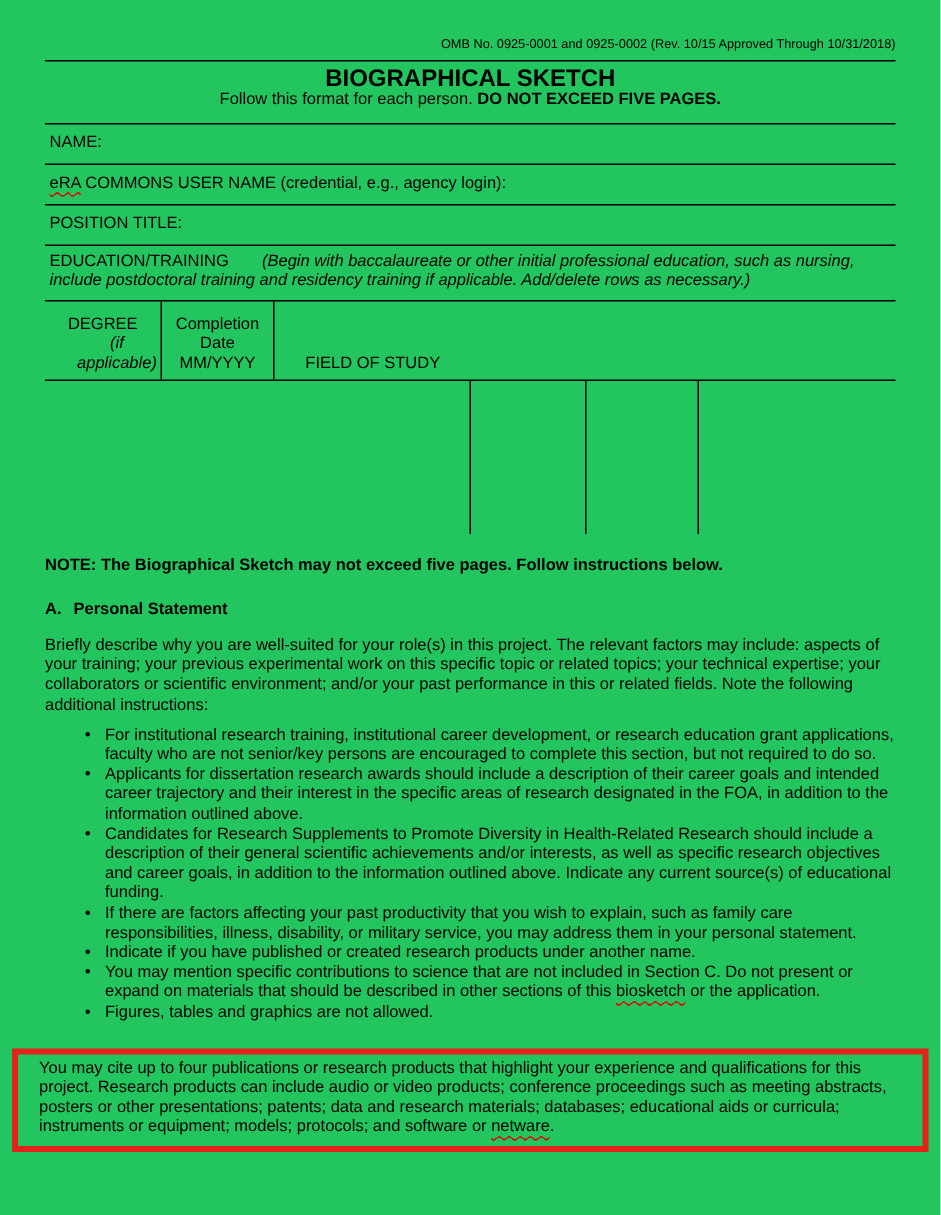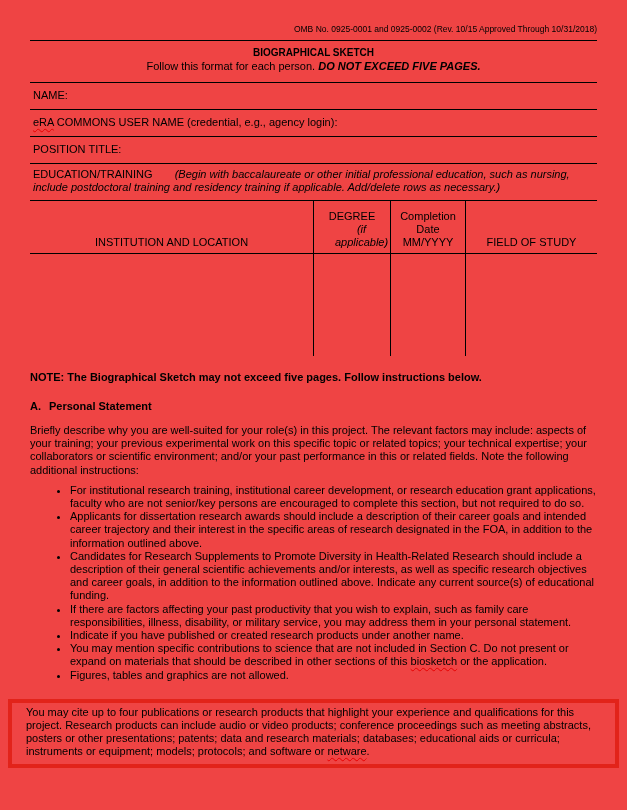--- a/index.html
+++ b/index.html
@@ -1,20 +1,20 @@
 <!DOCTYPE html>
 <html><head>
 <meta charset="utf-8">
 <style>
   html, body { margin: 0; padding: 0; background: #ffffff; }
   .page {
     position: relative;
     width: 627px;
     height: 810px;
-    background: #ef4444;
+    background: #22c55e;
     font-family: "Liberation Sans", sans-serif;
     color: #000000;
     font-size: 11px;
     line-height: 13.2px;
     overflow: hidden;
   }
   .content { margin: 0 30px; width: 567px; }
 
   .omb-line {
     padding-top: 24px;
@@ -23,23 +23,23 @@
     line-height: 10px;
   }
 
   .header-block {
     margin-top: 6px;
     border-top: 1px solid #000;
     padding-top: 4px;
     padding-bottom: 9px;
     text-align: center;
   }
-  .doc-title { font-size: 10px; font-weight: bold; line-height: 15px; }
+  .doc-title { font-size: 16px; font-weight: bold; line-height: 15px; }
   .subtitle { font-size: 11px; line-height: 13.2px; }
-  .bold { font-weight: bold; font-style: italic; }
+  .bold { font-weight: bold; }
   .italic { font-style: italic; margin-left: 19px; }
 
   .field-row {
     border-top: 1px solid #000;
     padding: 6px 3px 7px 3px;
     height: 13px;
   }
 
   .edu-block {
     border-top: 1px solid #000;
@@ -117,23 +117,20 @@
     <div class="field-row">
       <span>POSITION TITLE:</span>
     </div>
 
     <div class="edu-block">
       <span>EDUCATION/TRAINING </span><span class="italic">(Begin with baccalaureate or other initial professional education, such as nursing, include postdoctoral training and residency training if applicable. Add/delete rows as necessary.)</span>
     </div>
 
     <div class="bio-table">
       <div class="tbl-row tbl-header">
-        <div class="cell c1">
-          <span>INSTITUTION AND LOCATION</span>
-        </div>
         <div class="cell c2">
           <span>DEGREE</span>
           <span class="italic pre-line">(if
 applicable)</span>
         </div>
         <div class="cell c3 pre-line">
           <span class="pre-line">Completion
 Date
 MM/YYYY</span>
         </div>

